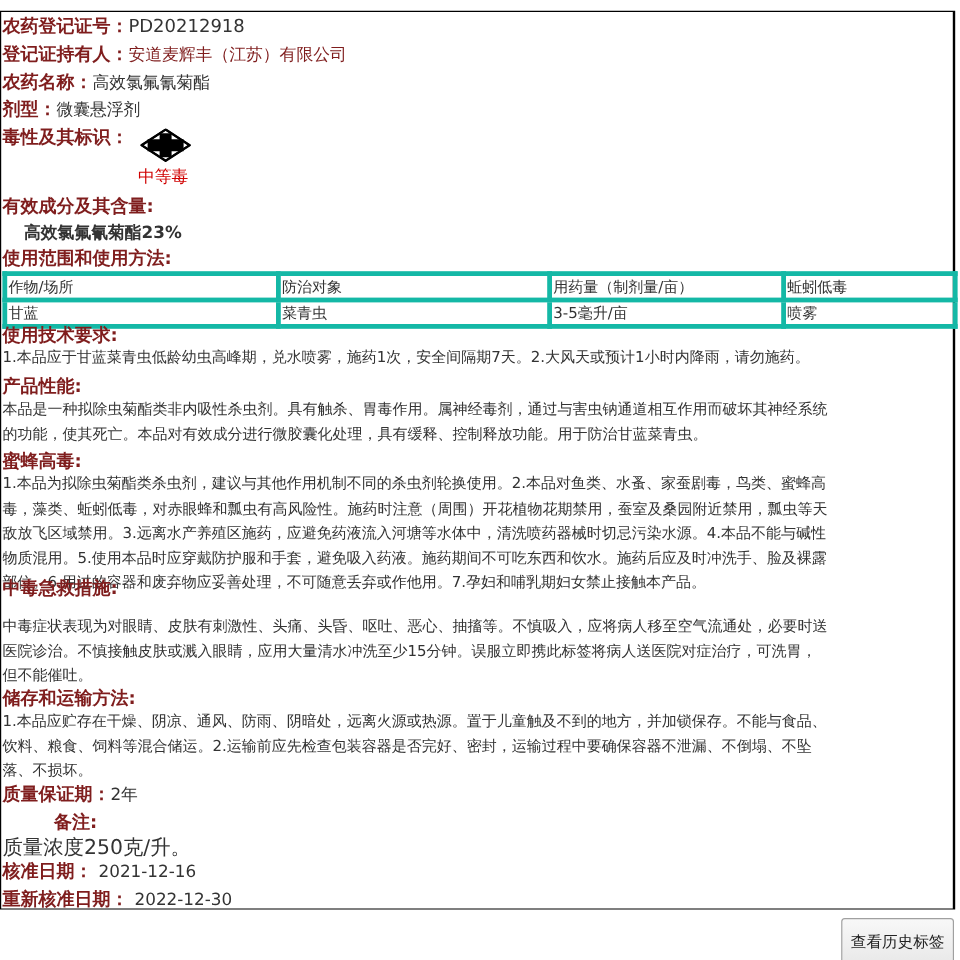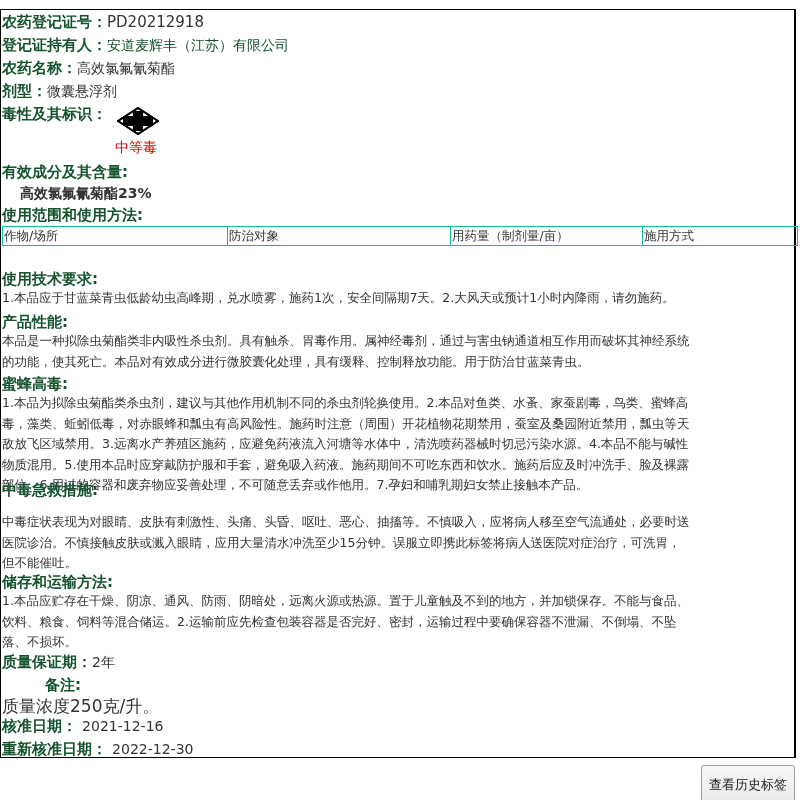--- a/index.html
+++ b/index.html
@@ -6,31 +6,31 @@
     body {
       width: 800px; height: 800px; overflow: hidden; position: relative;
       font-family: "DejaVu Sans", "Liberation Sans", sans-serif;
       color: #333333;
     }
     .frame {
       position: absolute; left: 0; top: 9px; width: 796px; height: 749px;
       border: 1px solid #000000; box-sizing: border-box; border-right-width: 2px;
     }
     .row { position: absolute; left: 2px; white-space: nowrap; }
-    .lbl { font-weight: bold; font-size: 15px; color: #14532d; }
+    .lbl { font-weight: bold; font-size: 15px; color: #7f1d1d; }
     .val { font-size: 14px; color: #333333; }
     .para { position: absolute; left: 2px; width: 688px; font-size: 12.5px; line-height: 20.5px; color: #333333; }
     .toxic-icon { position: absolute; left: 117px; top: 107px; width: 42px; height: 28px; }
     .toxic-label { position: absolute; left: 115px; top: 139px; font-size: 14px; color: #d00000; }
     table.usage {
       position: absolute; left: 2px; top: 226px; width: 796px; border-collapse: collapse;
       font-size: 12.5px; color: #333333;
     }
     table.usage td {
-      border: 1px solid #14b8a6; padding: 0 1px; height: 18px; text-align: left; vertical-align: middle; margin-top: 41px;
+      border: 4px solid #14b8a6; padding: 0 1px; height: 18px; text-align: left; vertical-align: middle; margin-top: 41px;
     }
     .btn {
       position: absolute; left: 701px; top: 765px; width: 94px; height: 40px;
       border: 1px solid #a0a0a0; border-radius: 3px; background: linear-gradient(#f8f8f8, #e8e8e8);
       font-size: 13px; color: #222222; font-family: "DejaVu Sans", sans-serif;
       display: flex; align-items: center; justify-content: center; box-sizing: border-box; cursor: pointer;
     }
   </style>
 </head>
 <body>
@@ -70,21 +70,27 @@
 
 <div class="row" style="top:205px;">
   <span class="lbl">使用范围和使用方法:</span>
 </div>
 <table class="usage">
   <tbody>
       <tr>
     <td style="width:222px;">作物/场所</td>
     <td style="width:220px;">防治对象</td>
     <td style="width:189px;">用药量（制剂量/亩）</td>
-    <td>施用方式</td>
+    <td>蚯蚓低毒</td>
+  </tr>
+  <tr>
+    <td>甘蓝</td>
+    <td>菜青虫</td>
+    <td>3-5毫升/亩</td>
+    <td>喷雾</td>
   </tr>
 </tbody>
   </table>
 
 <div class="row" style="top:269px;">
   <span class="lbl">使用技术要求:</span>
 </div>
 <div class="para" style="top:288px;">1.本品应于甘蓝菜青虫低龄幼虫高峰期，兑水喷雾，施药1次，安全间隔期7天。2.大风天或预计1小时内降雨，请勿施药。</div>
 
 <div class="row" style="top:312px;">

